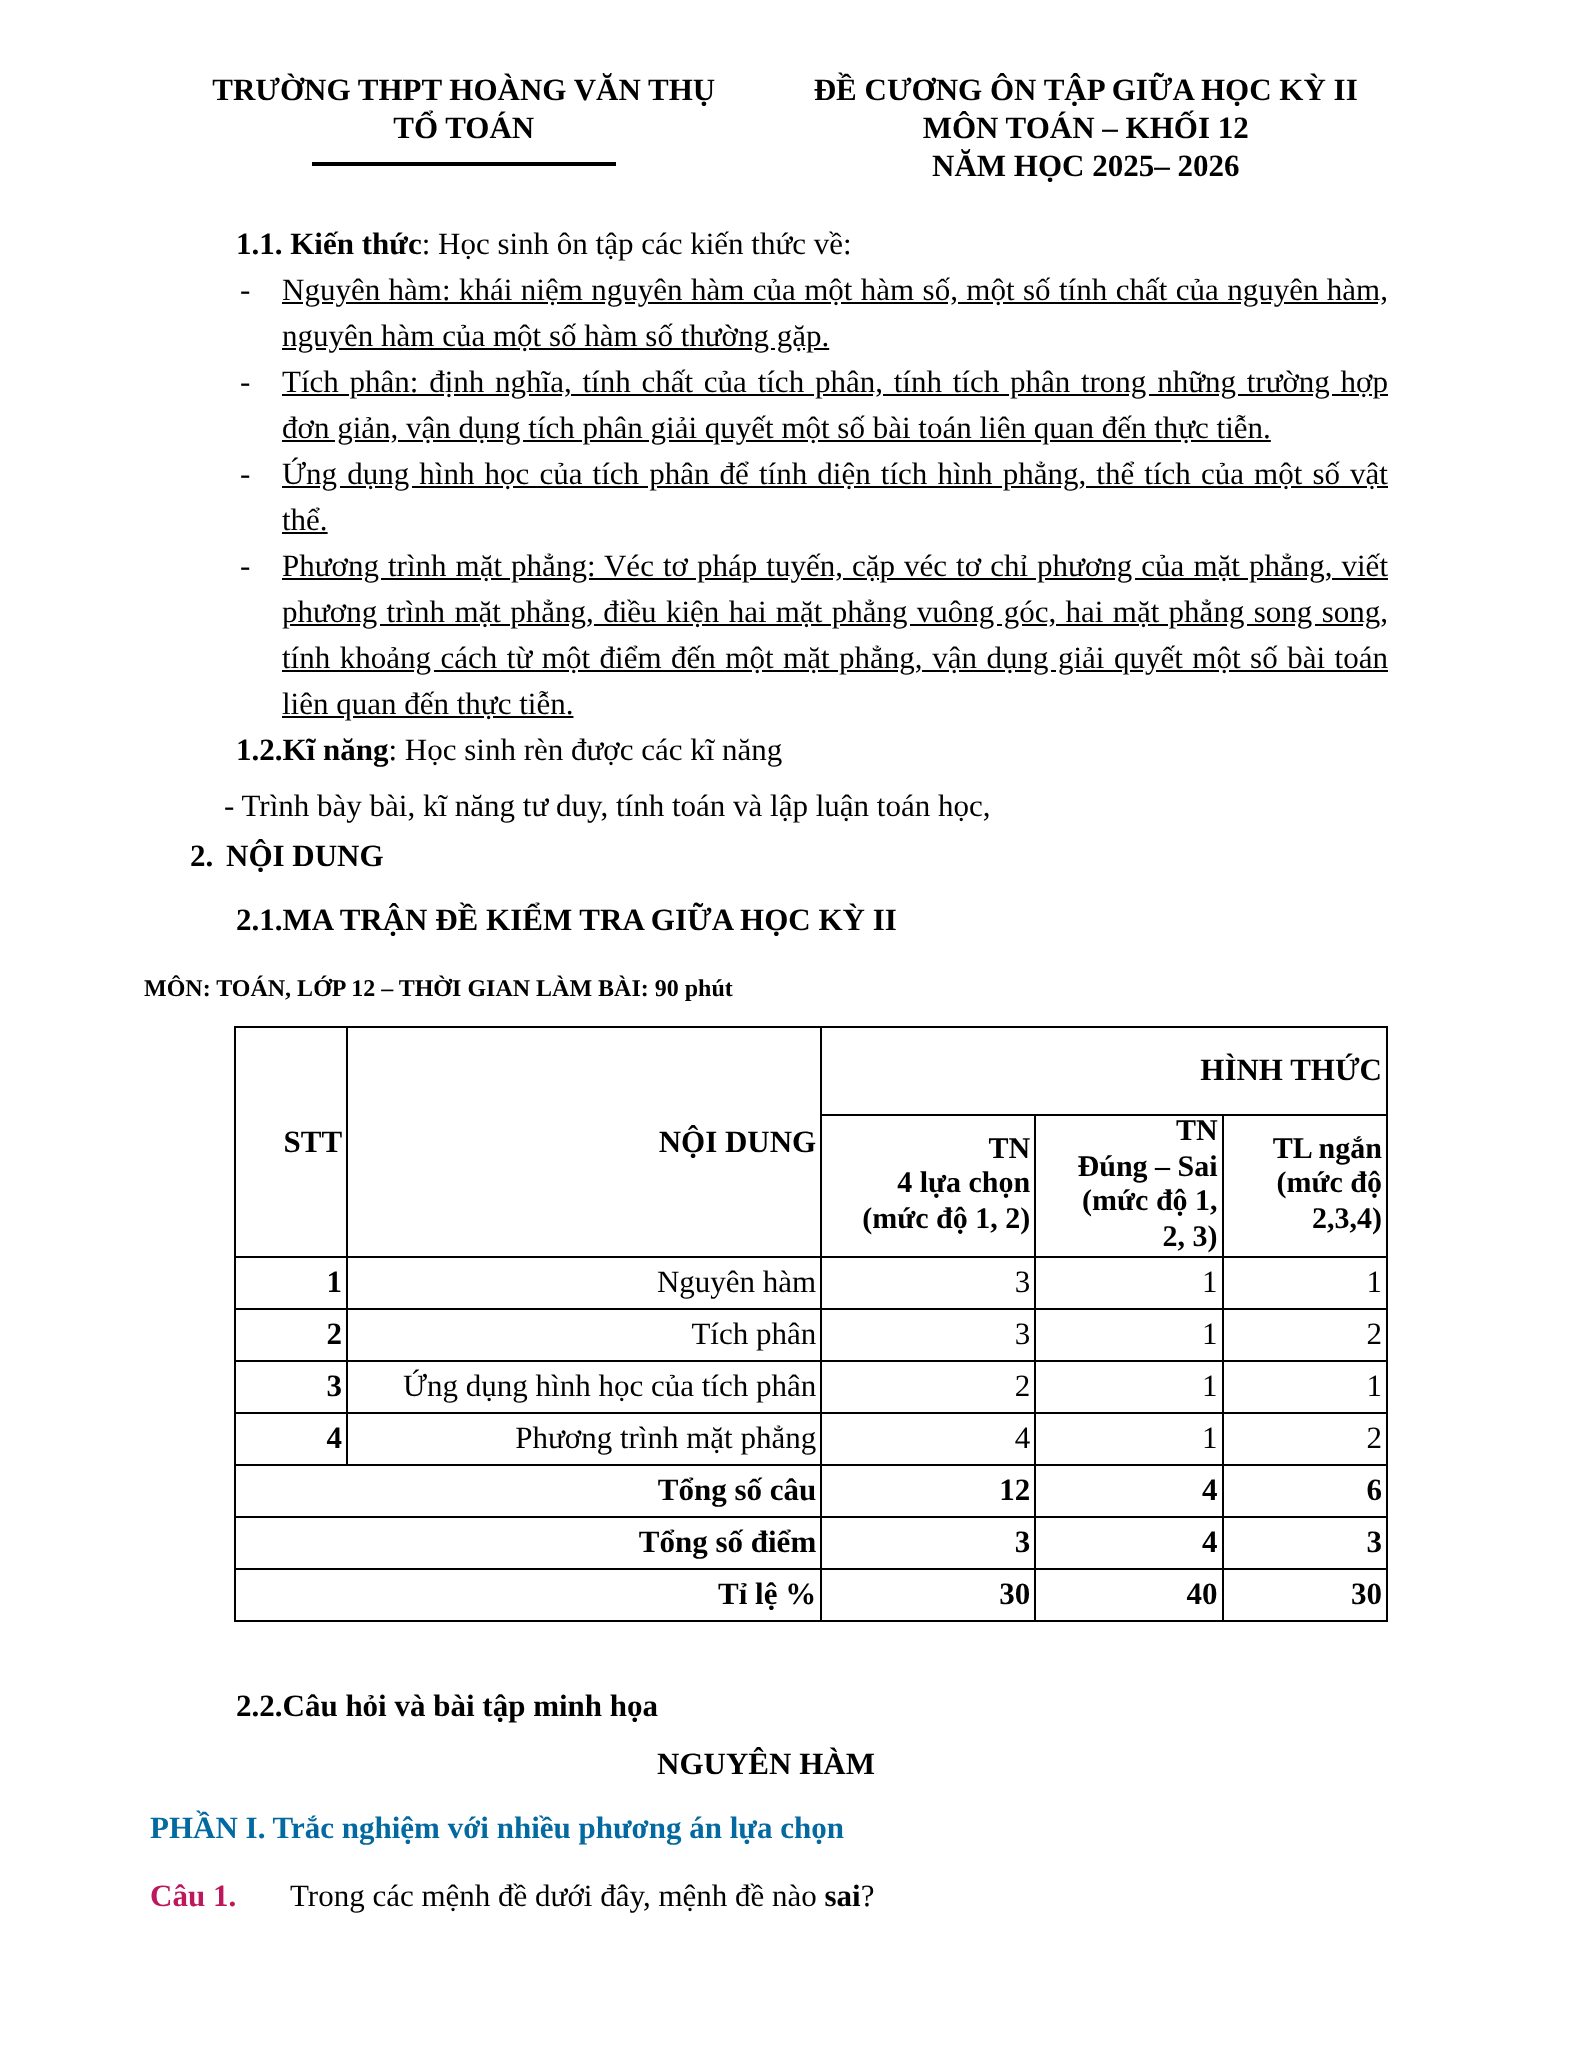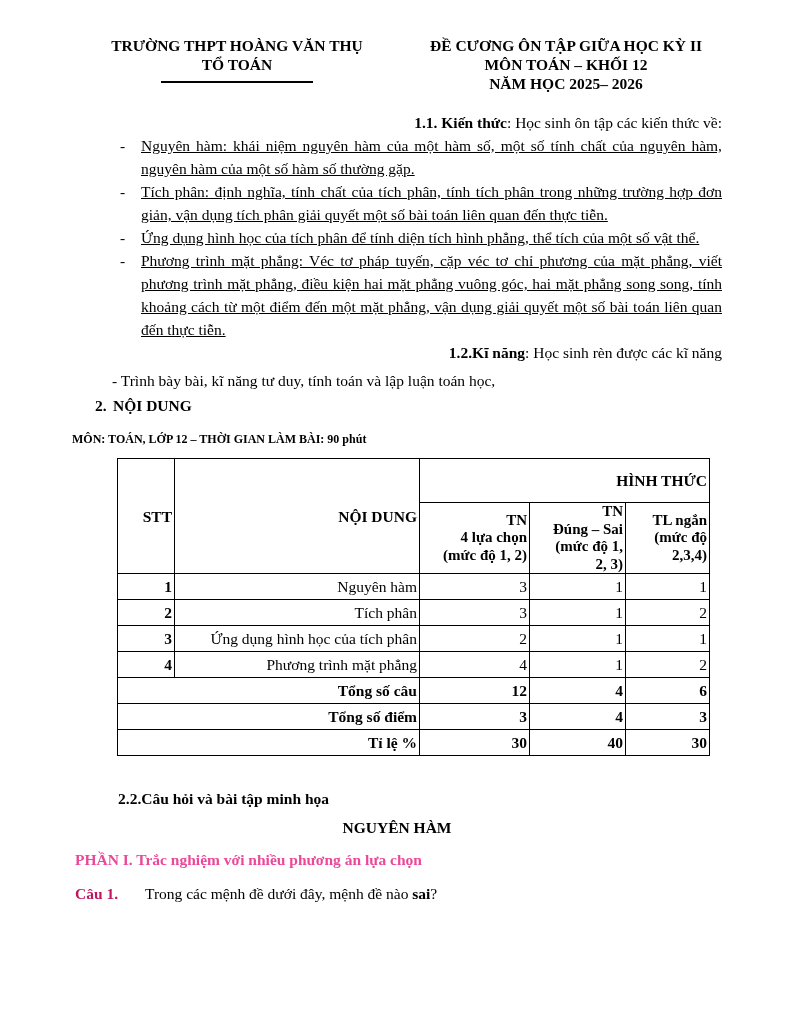--- a/index.html
+++ b/index.html
@@ -1,37 +1,37 @@
 <!DOCTYPE html>
 <html><head>
 <meta charset="utf-8">
 <style>
   * { margin:0; padding:0; box-sizing:border-box; }
   html,body { background:#ffffff; }
   .page {
     width:792px; height:1024px; background:#ffffff; overflow:hidden;
     font-family:"Liberation Serif", serif; color:#000;
     font-size:15.5px; line-height:23px;
-    padding:36px 70px 0 72px;
+    padding:36px 98px 0 72px;
   }
   b, .bold { font-weight:bold; }
 
   
   .header { display:flex; justify-content:space-between; margin-bottom:18px; }
   .header-left  { width:330px; text-align:center; }
   .header-right { width:312px; text-align:center; }
   .hl { font-weight:bold; line-height:19px; }
   .underline { width:152px; border-bottom:2px solid #000; margin:7px auto 0 auto; }
 
   
   .s1-heading { font-weight:bold; margin-top:2px; margin-left:23px; }
   .s1-heading .num { display:inline-block; }
   .num1 { width:26px; }
   .num2 { width:18px; }
-  .sub-heading { margin-left:46px;text-align:right; }
+  .sub-heading { margin-left:46px; }
 
   
   .k-item { display:flex; margin-left:48px; }
   .k-item .dash { width:21px; flex:0 0 21px; }
   .k-item .k-text { flex:1; text-align:justify;text-decoration:underline; }
 
   
   .skill { margin-left:40px; margin-top:5px; }
   .pre { white-space:pre-wrap; }
 
@@ -45,21 +45,21 @@
   .c-stt{width:57px;} .c-nd{width:245px;} .c-tn1{width:110px;} .c-tn2{width:96px;} .c-tl{width:84px;}
   .hrow1 td { height:44px; font-weight:bold; }
   .hrow2 td { height:68px; font-weight:bold; white-space:pre-line; line-height:17.5px; font-size:15px; }
   .drow td { height:26px; }
   .drow .stt { font-weight:bold; }
   .srow td { height:26px; font-weight:bold; }
 
   
   .examples-heading { font-weight:bold; margin-left:46px; margin-top:31px; }
   .chapter-title { font-weight:bold; text-align:center; margin-top:6px; }
-  .part-heading { font-weight:bold; color:#ec4899; margin-top:9px; margin-left:3px; }
+  .part-heading { font-weight:bold; color:#0369a1; margin-top:9px; margin-left:3px; }
   .question { display:flex; margin-top:11px; margin-left:3px; }
   .q-label { font-weight:bold; color:#be185d; width:70px; flex:0 0 70px; }
 </style>
 </head>
 <body>
 
 <div class="page">
 
   <div class="header">
     <div class="header-left">
@@ -99,20 +99,21 @@
   <div class="sub-heading">
     <b>1.2.Kĩ năng</b><span>: Học sinh rèn được các kĩ năng</span>
   </div>
 
   <p class="skill">- Trình bày bài, kĩ năng tư duy, tính toán và lập luận toán học,</p>
 
   <div class="s1-heading sect2">
     <span class="num num2">2.</span><span>NỘI DUNG</span>
   </div>
 
+  <div class="matrix-heading">2.1.MA TRẬN ĐỀ KIỂM TRA GIỮA HỌC KỲ II</div>
 
   <div class="exam-info">MÔN: TOÁN, LỚP 12 – THỜI GIAN LÀM BÀI: 90 phút</div>
 
   <table class="matrix">
     <tbody>
         <tr class="hrow1">
       <td class="c-stt" rowspan="2">STT</td>
       <td class="c-nd" rowspan="2">NỘI DUNG</td>
       <td colspan="3">HÌNH THỨC</td>
     </tr>

